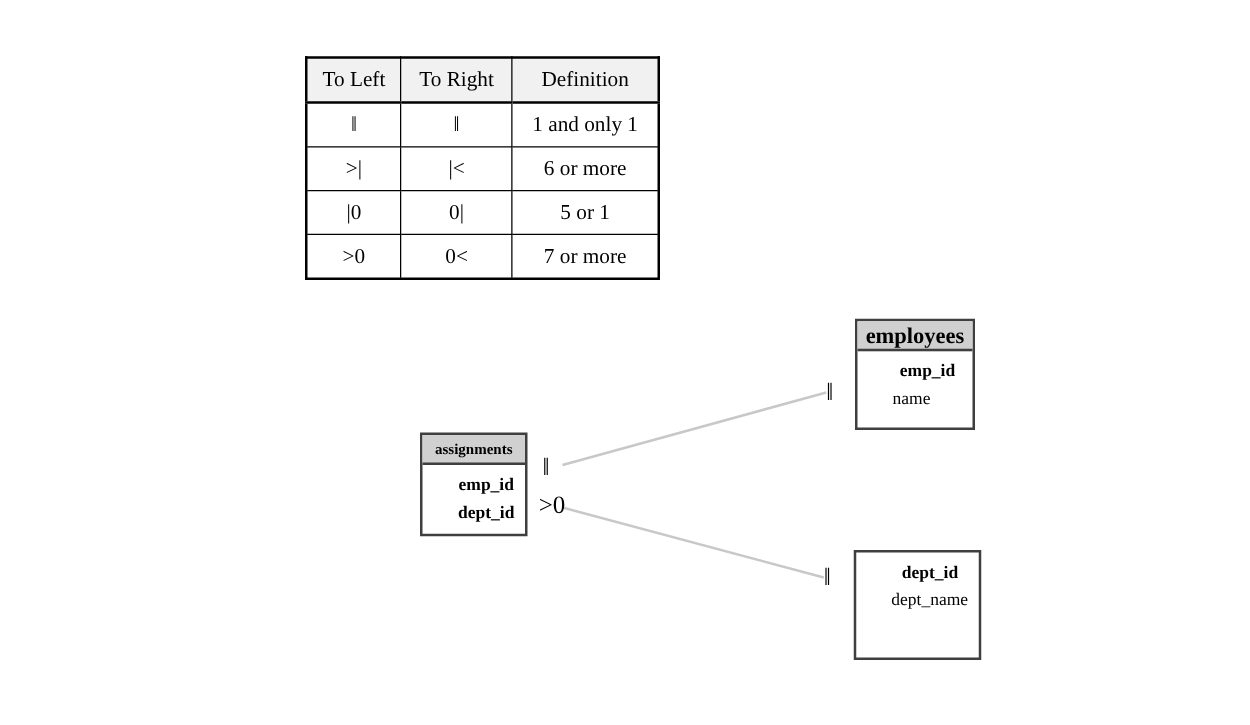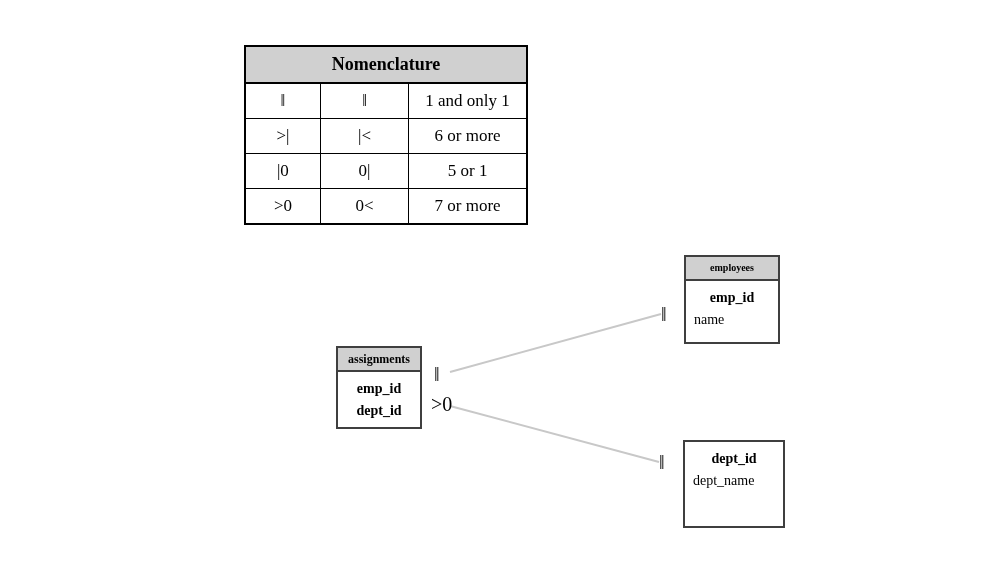--- a/index.html
+++ b/index.html
@@ -62,29 +62,30 @@
   .entity {
     position: absolute;
     background: #ffffff;
     border: 2px solid #3f3f3f;
     box-sizing: border-box;
   }
   .entity-header {
     background: #d0d0d0;
     border-bottom: 2px solid #3f3f3f;
     font-weight: bold;
-    font-size: 10px;
+    font-size: 18px;
     text-align: center;
     line-height: 22px;
     height: 22px;
     white-space: nowrap;
     overflow: hidden;
   }
   .entity-body {
     padding: 6px 8px 8px 8px;
+    margin-left: 20px;
   }
   .field {
     font-size: 14px;
     line-height: 22px;
     white-space: nowrap;
   }
   .field.key {
     font-weight: bold;
     text-align: center;
   }
@@ -121,21 +122,23 @@
   #card-assignments-dept   { left: 431px; top: 394px; }
   #card-employees-side     { left: 661px; top: 304px; }
   #card-departments-side   { left: 659px; top: 452px; }
 </style>
 </head>
 <body>
 
 <table id="nomenclature-table">
   <tbody>
     <tr>
-      <td class="title-cell" colspan="3">Nomenclature</td>
+      <td class="col-head col-left">To Left</td>
+      <td class="col-head col-right">To Right</td>
+      <td class="col-head col-def">Definition</td>
     </tr>
     <tr>
       <td class="sym col-left">‖</td>
       <td class="sym col-right">‖</td>
       <td class="col-def">1 and only 1</td>
     </tr>
     <tr>
       <td class="sym col-left">&gt;|</td>
       <td class="sym col-right">|&lt;</td>
       <td class="col-def">6 or more</td>

